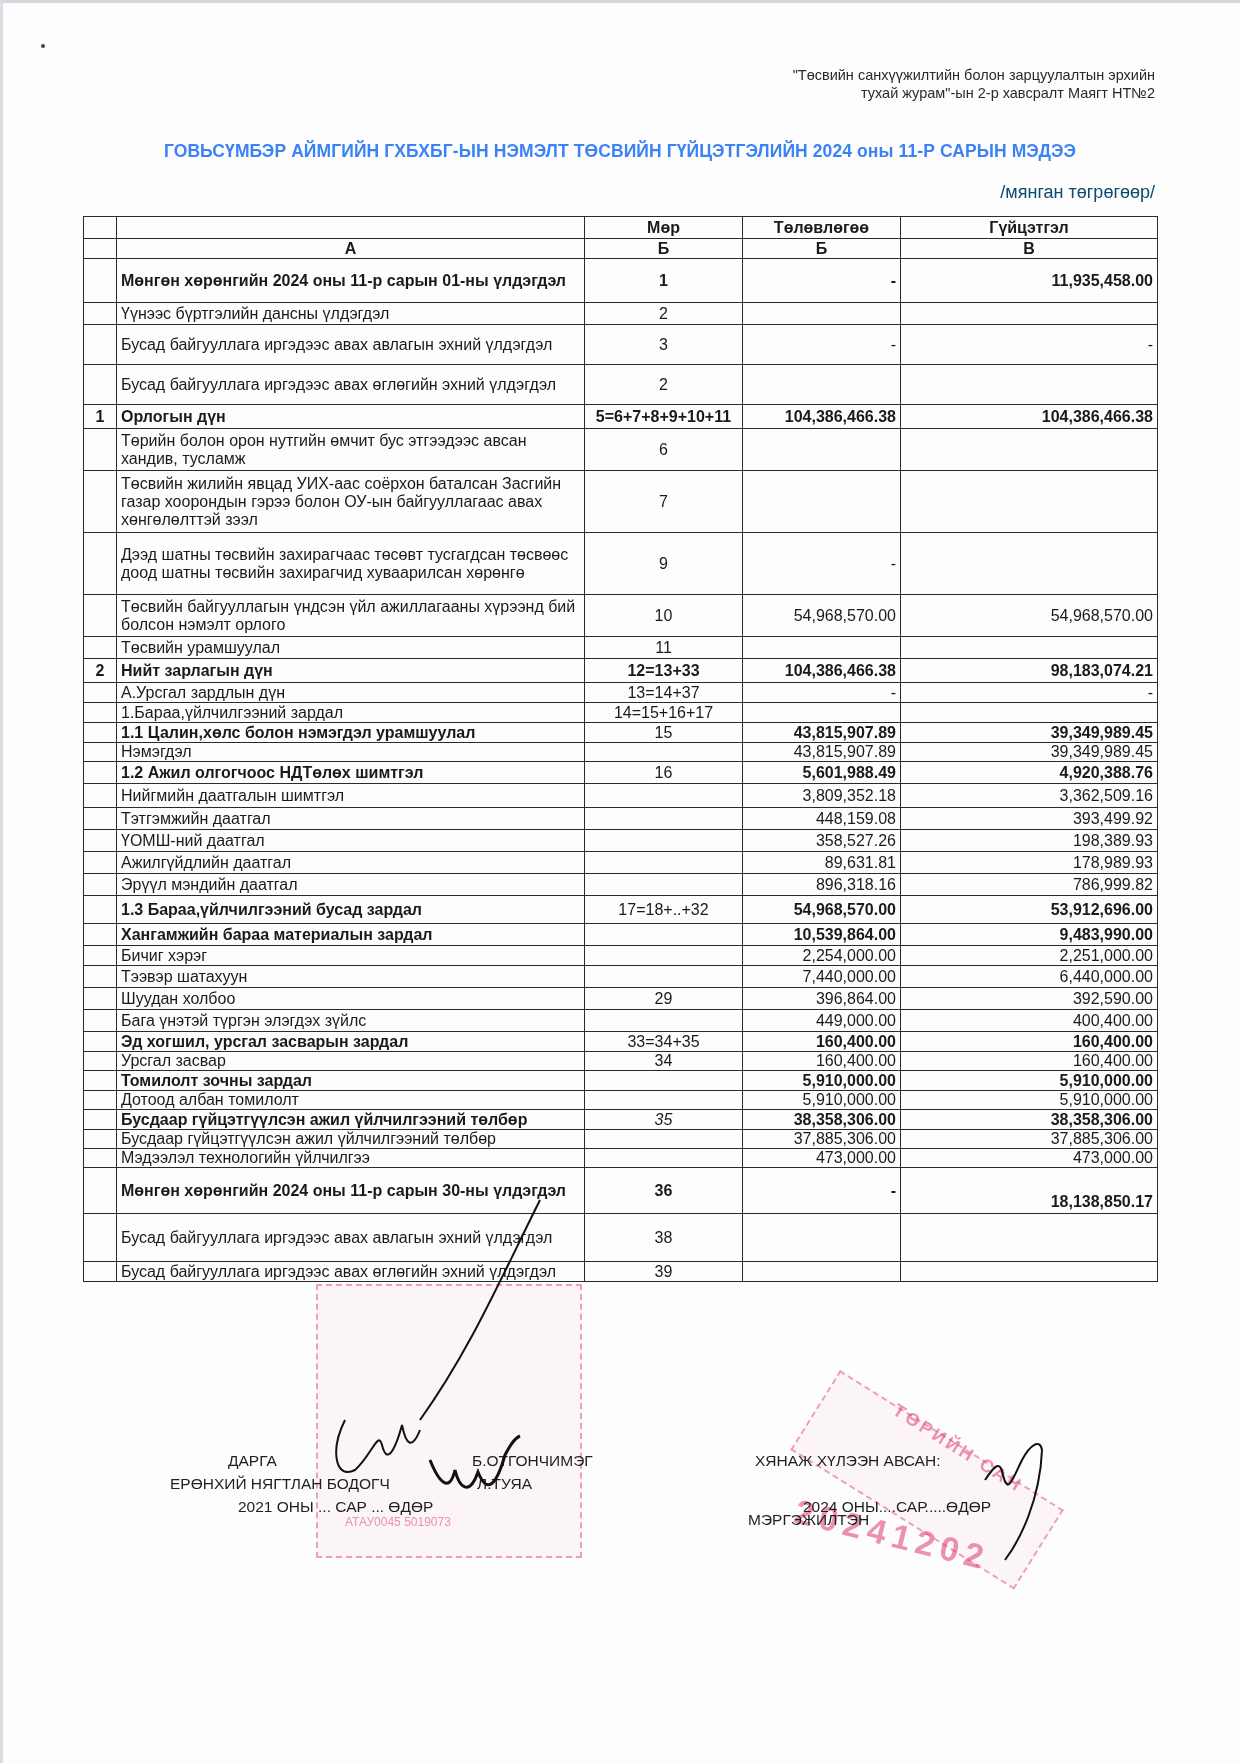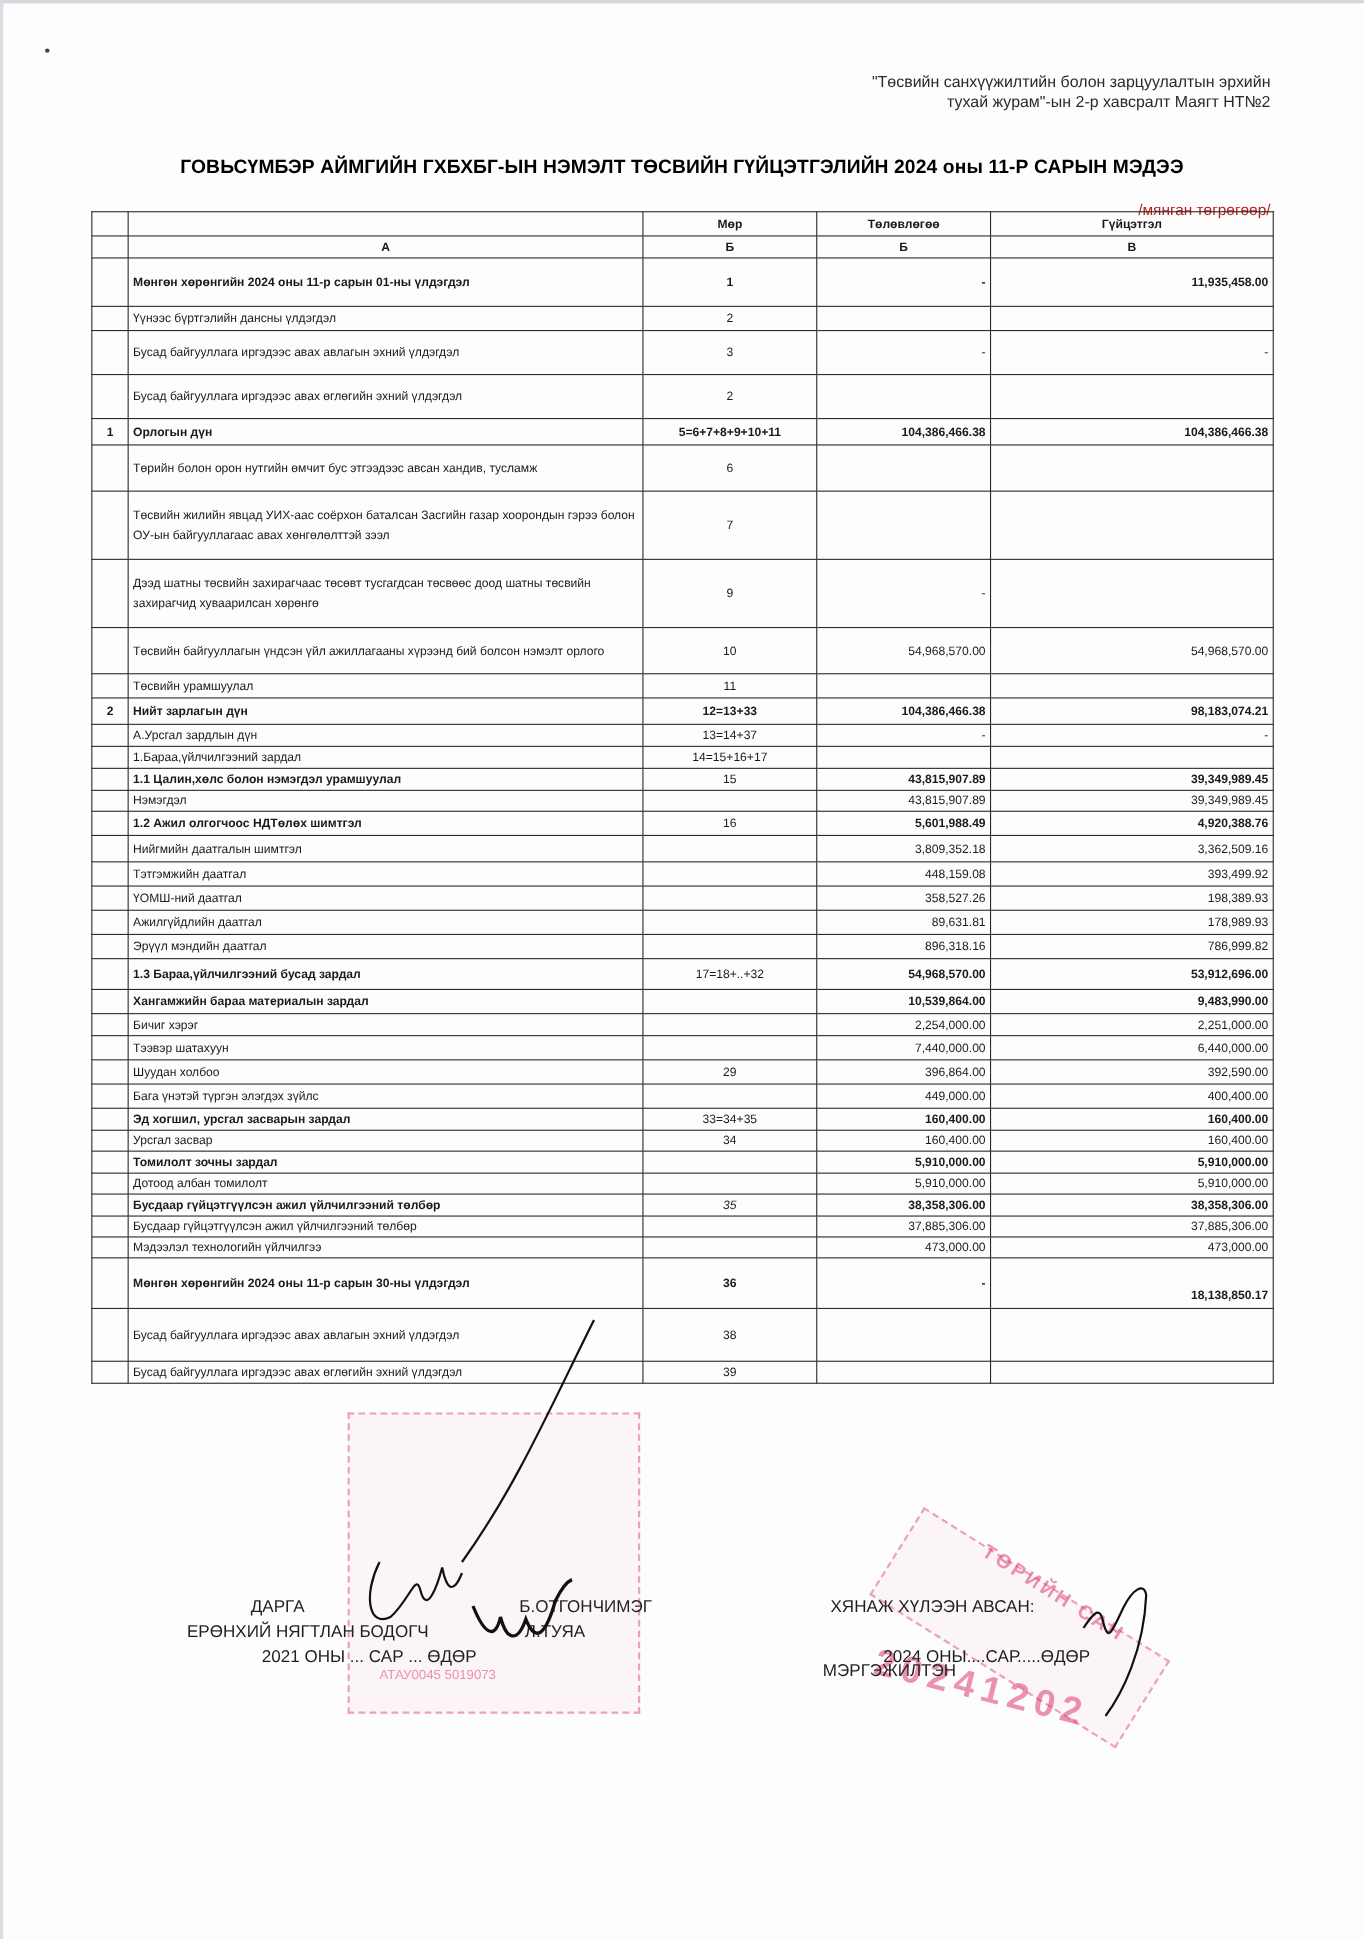--- a/index.html
+++ b/index.html
@@ -8,26 +8,26 @@
     font-family: "Liberation Sans", sans-serif; color: #1a1a1a;
   }
   .topline { position: absolute; left: 0; top: 0; width: 1240px; height: 3px; background: #d6d6de; }
   .leftline { position: absolute; left: 0; top: 0; width: 3px; height: 1763px; background: #dcdce2; }
   .speck { position: absolute; background: #444; border-radius: 50%; }
   .ref {
     position: absolute; right: 85px; top: 66px; text-align: right; font-size: 14.5px; line-height: 18px; color: #2a2a2a;
   }
   .title {
     position: absolute; left: 0; width: 1240px; top: 141px; text-align: center;
-    font-weight: bold; font-size: 17.5px; letter-spacing: 0.1px; color: #000000;
-  }
-  .unit { position: absolute; right: 85px; top: 182px; font-size: 14px; color: #b91c1c; }
+    font-weight: bold; font-size: 17.5px; letter-spacing: 0.1px; color: #3b82f6;
+  }
+  .unit { position: absolute; right: 85px; top: 182px; font-size: 18px; color: #0c4a6e; }
   table.report {
-    position: absolute; left: 83px; top: 192px; width: 1074px; border-collapse: collapse;
-    font-size: 11px; table-layout: fixed;
+    position: absolute; left: 83px; top: 216px; width: 1074px; border-collapse: collapse;
+    font-size: 16px; table-layout: fixed;
   }
   table.report td {
     border: 1.5px solid #2a2a2a; padding: 0 4px; vertical-align: middle; line-height: 18px; overflow: hidden;
   }
   col.c0 { width: 33px; } col.c1 { width: 468px; } col.c2 { width: 158px; } col.c3 { width: 158px; } col.c4 { width: 257px; }
   td.num { text-align: center; font-weight: bold; }
   td.code { text-align: center; }
   td.val { text-align: right; }
   td.hdr { text-align: center; font-weight: bold; }
   tr.bold td { font-weight: bold; }

